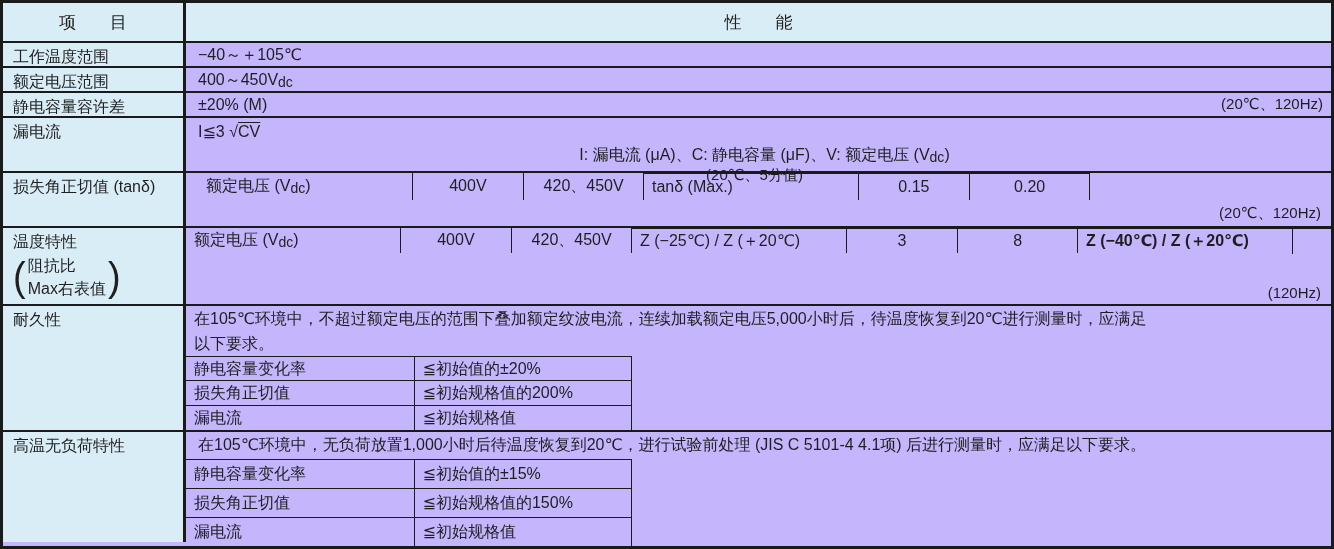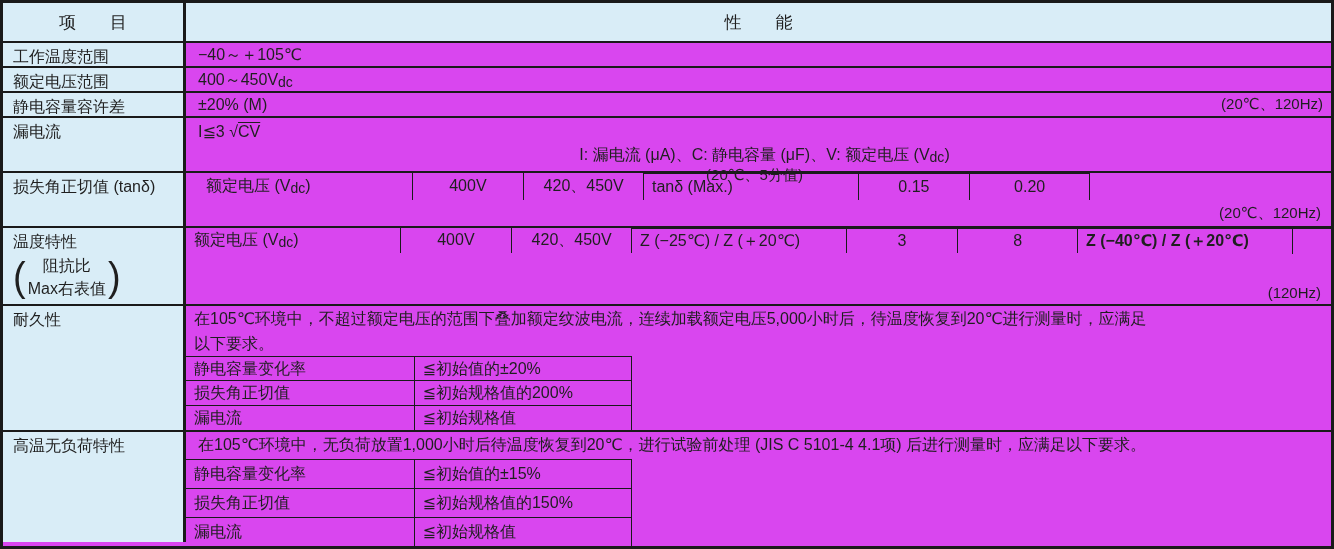--- a/index.html
+++ b/index.html
@@ -2,21 +2,21 @@
 <html style="--header_bg: #d9edf7; --border: #1a1a1a; --text: #1f1f1f;"><head>
 <meta charset="utf-8">
 <style>
   :root{
     --header_bg:#d9edf7; --border:#1a1a1a; --text:#1f1f1f;
   }
   *{box-sizing:border-box;}
   body{margin:0;background:#fff;font-family:"Liberation Sans","DejaVu Sans",sans-serif;color:var(--text,#1f1f1f);}
   .spec-table{
     width:1334px;height:549px;border:3px solid var(--border,#1a1a1a);
-    background:#d946ef;display:flex;flex-direction:column;font-size:16px;font-weight:500;
+    background:#c4b5fd;display:flex;flex-direction:column;font-size:16px;font-weight:500;
   }
   .row{display:flex;border-bottom:2px solid var(--border,#1a1a1a);flex:0 0 auto;}
   .row:last-child{border-bottom:none;}
   .label-cell{
     width:183px;flex:0 0 183px;background:var(--header_bg,#d9edf7);
     border-right:3px solid var(--border,#1a1a1a);padding:2px 6px 0 10px;line-height:23px;
   }
   .content-cell{flex:1 1 auto;position:relative;min-width:0;}
   
   .r-header{height:40px;}
@@ -50,21 +50,21 @@
   .m3c1{width:112px;text-align:center;border-left:1px solid var(--border,#1a1a1a);}
   .m3c2{width:120px;text-align:center;border-left:1px solid var(--border,#1a1a1a);}
   .r-tand .m3row{height:27px;line-height:26px;}
   .r-tand .m3row:first-child{height:27px;}
   .r-temp .m3row{height:25px;line-height:24px;}
   .r-temp .m3row:last-child{height:26px;font-weight:bold;}
   
   .tlabel-line{line-height:24px;}
   .pgroup{display:flex;align-items:center;}
   .bigparen{font-size:38px;font-weight:300;line-height:46px;transform:scaleY(1.05);}
-  .plines{display:flex;flex-direction:column;line-height:23px;padding:0 2px;align-items:center;}
+  .plines{display:flex;flex-direction:column;line-height:23px;padding:0 2px;}
   
   .desc{padding:0 12px;line-height:26px;white-space:nowrap;}
   .desc2{padding:0 12px;line-height:25px;white-space:nowrap;}
   .mini2{display:flex;flex-direction:column;}
   .m2row{display:flex;width:446px;border-right:1px solid var(--border,#1a1a1a);border-top:1px solid var(--border,#1a1a1a);gap:27px;}
   .m2l{width:214px;padding-left:8px;white-space:nowrap;}
   .m2v{width:232px;padding-left:8px;border-left:1px solid var(--border,#1a1a1a);white-space:nowrap;}
   .r-endur .desc2{height:50px;padding-left:8px;}
   .r-endur .m2row{height:24px;line-height:23px;}
   .r-endur .m2row + .m2row{height:25px;line-height:24px;}

